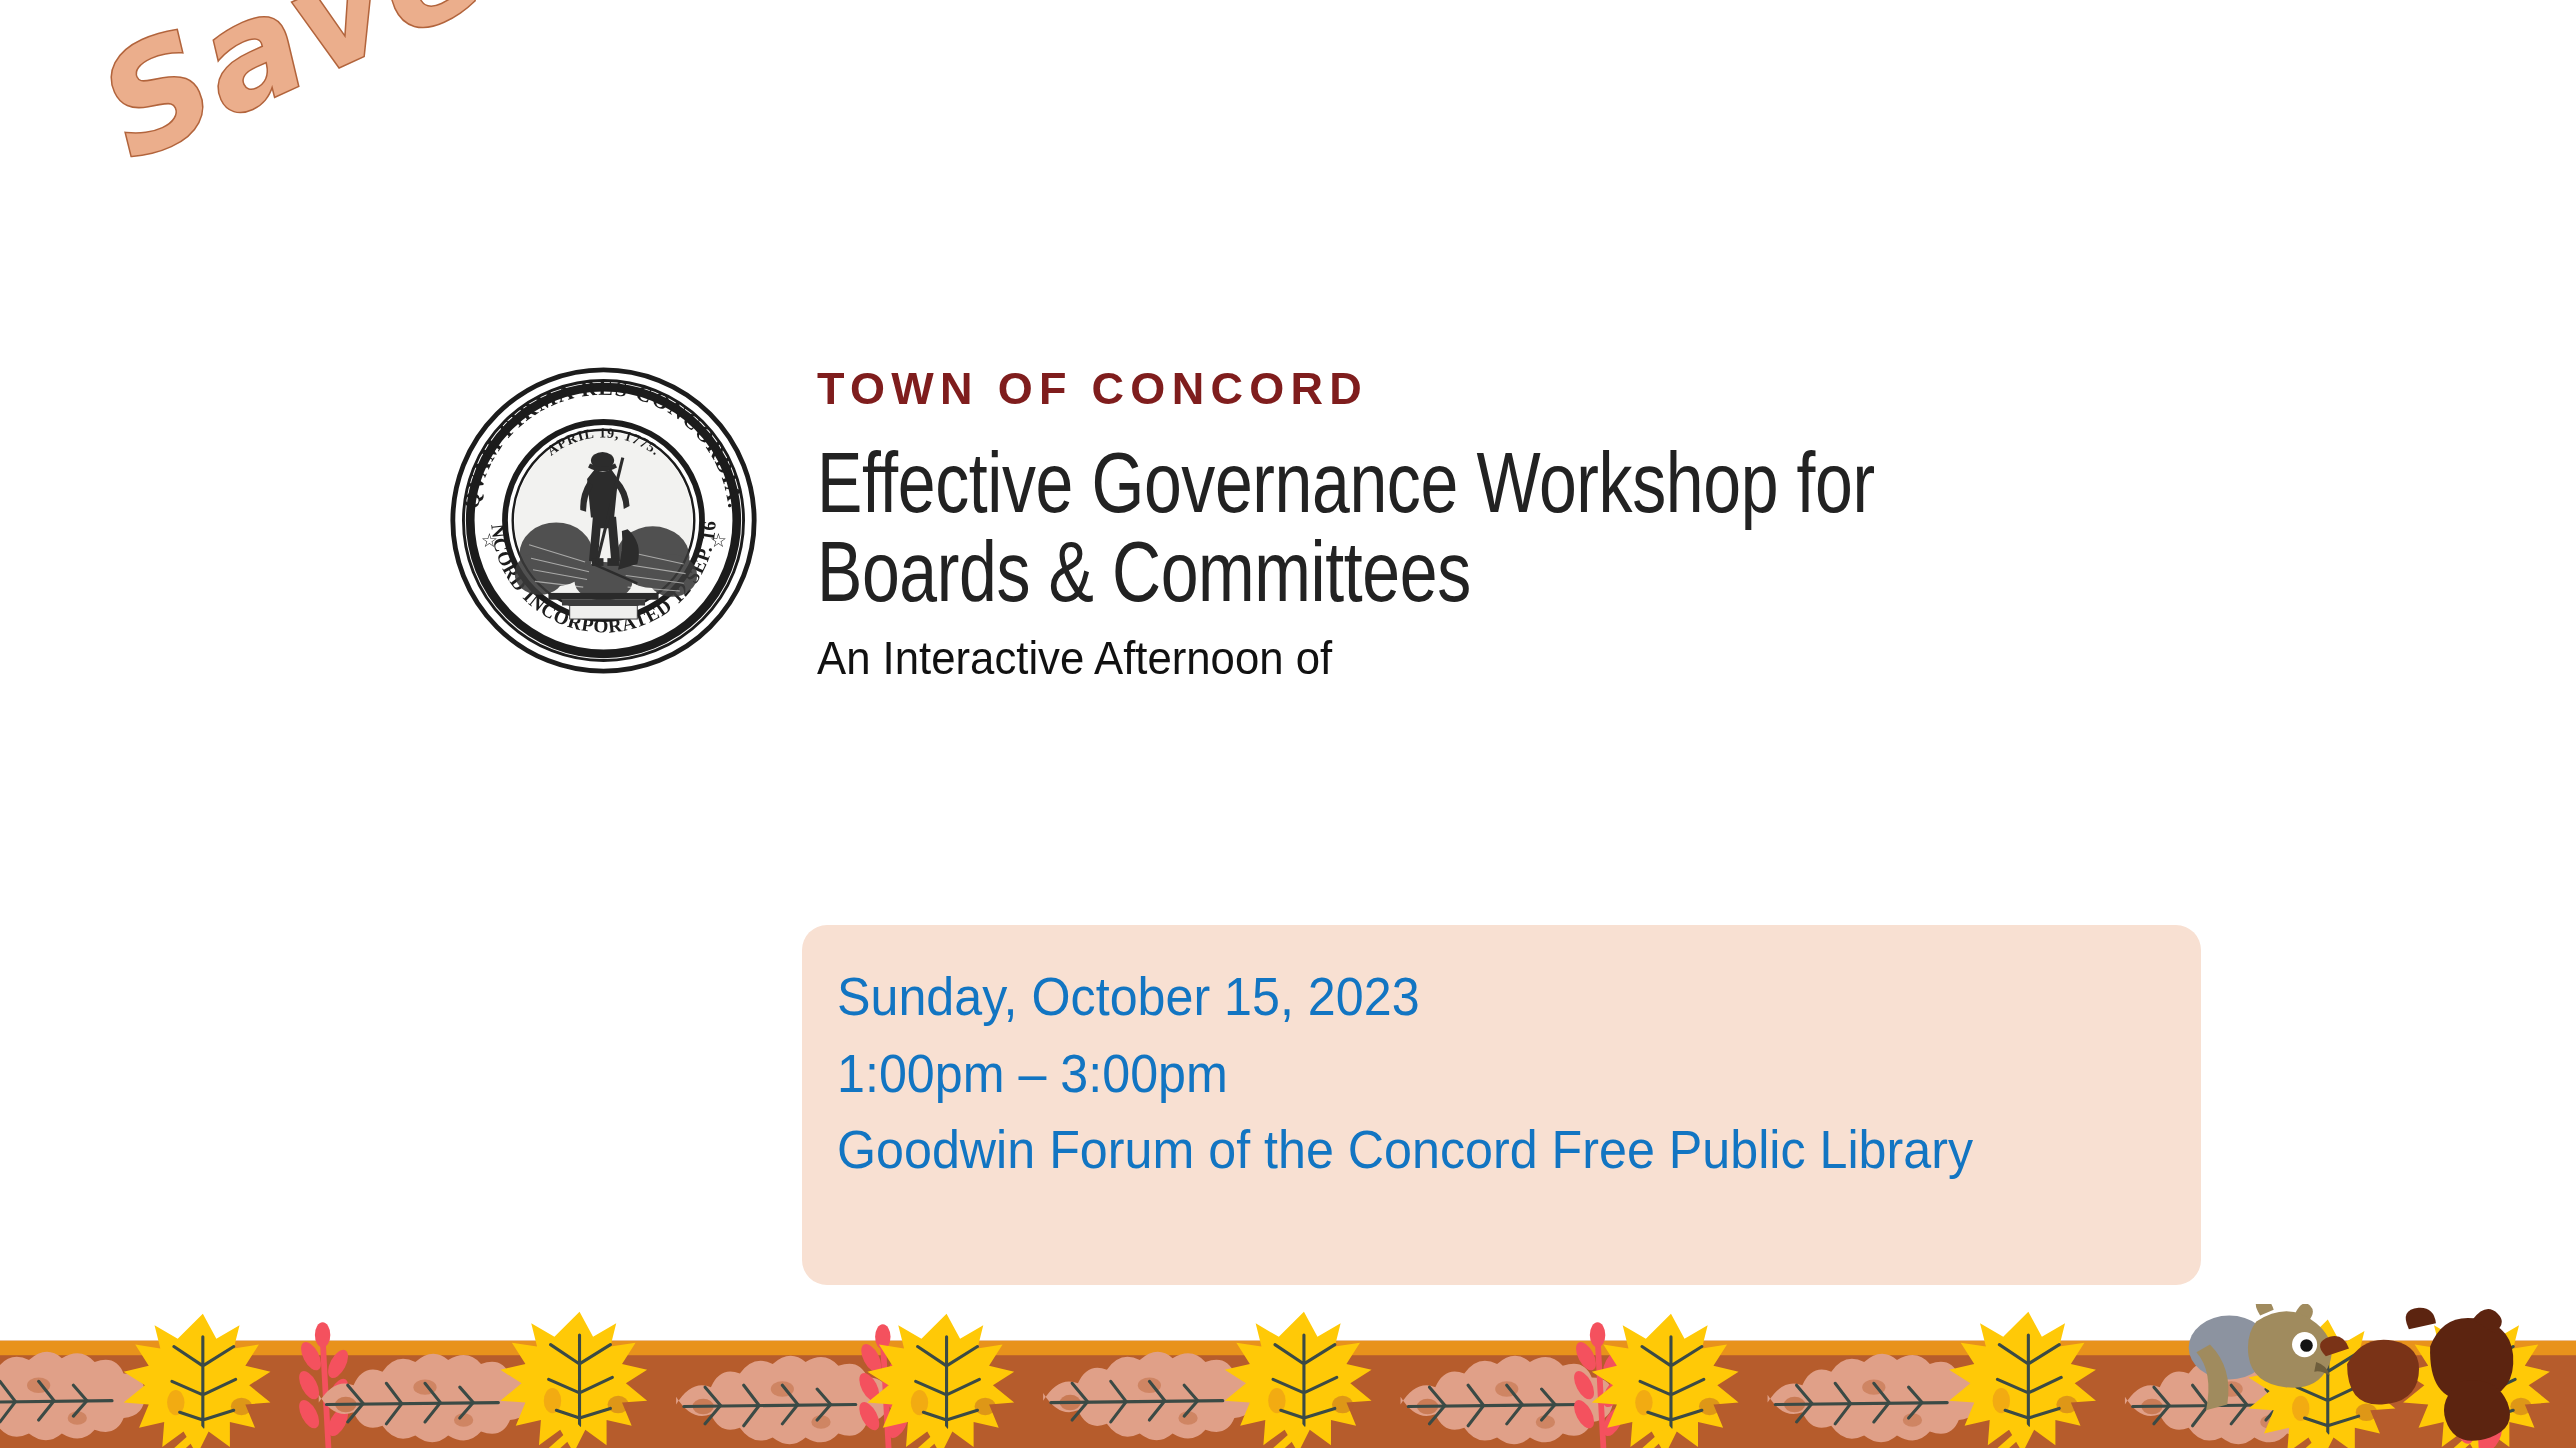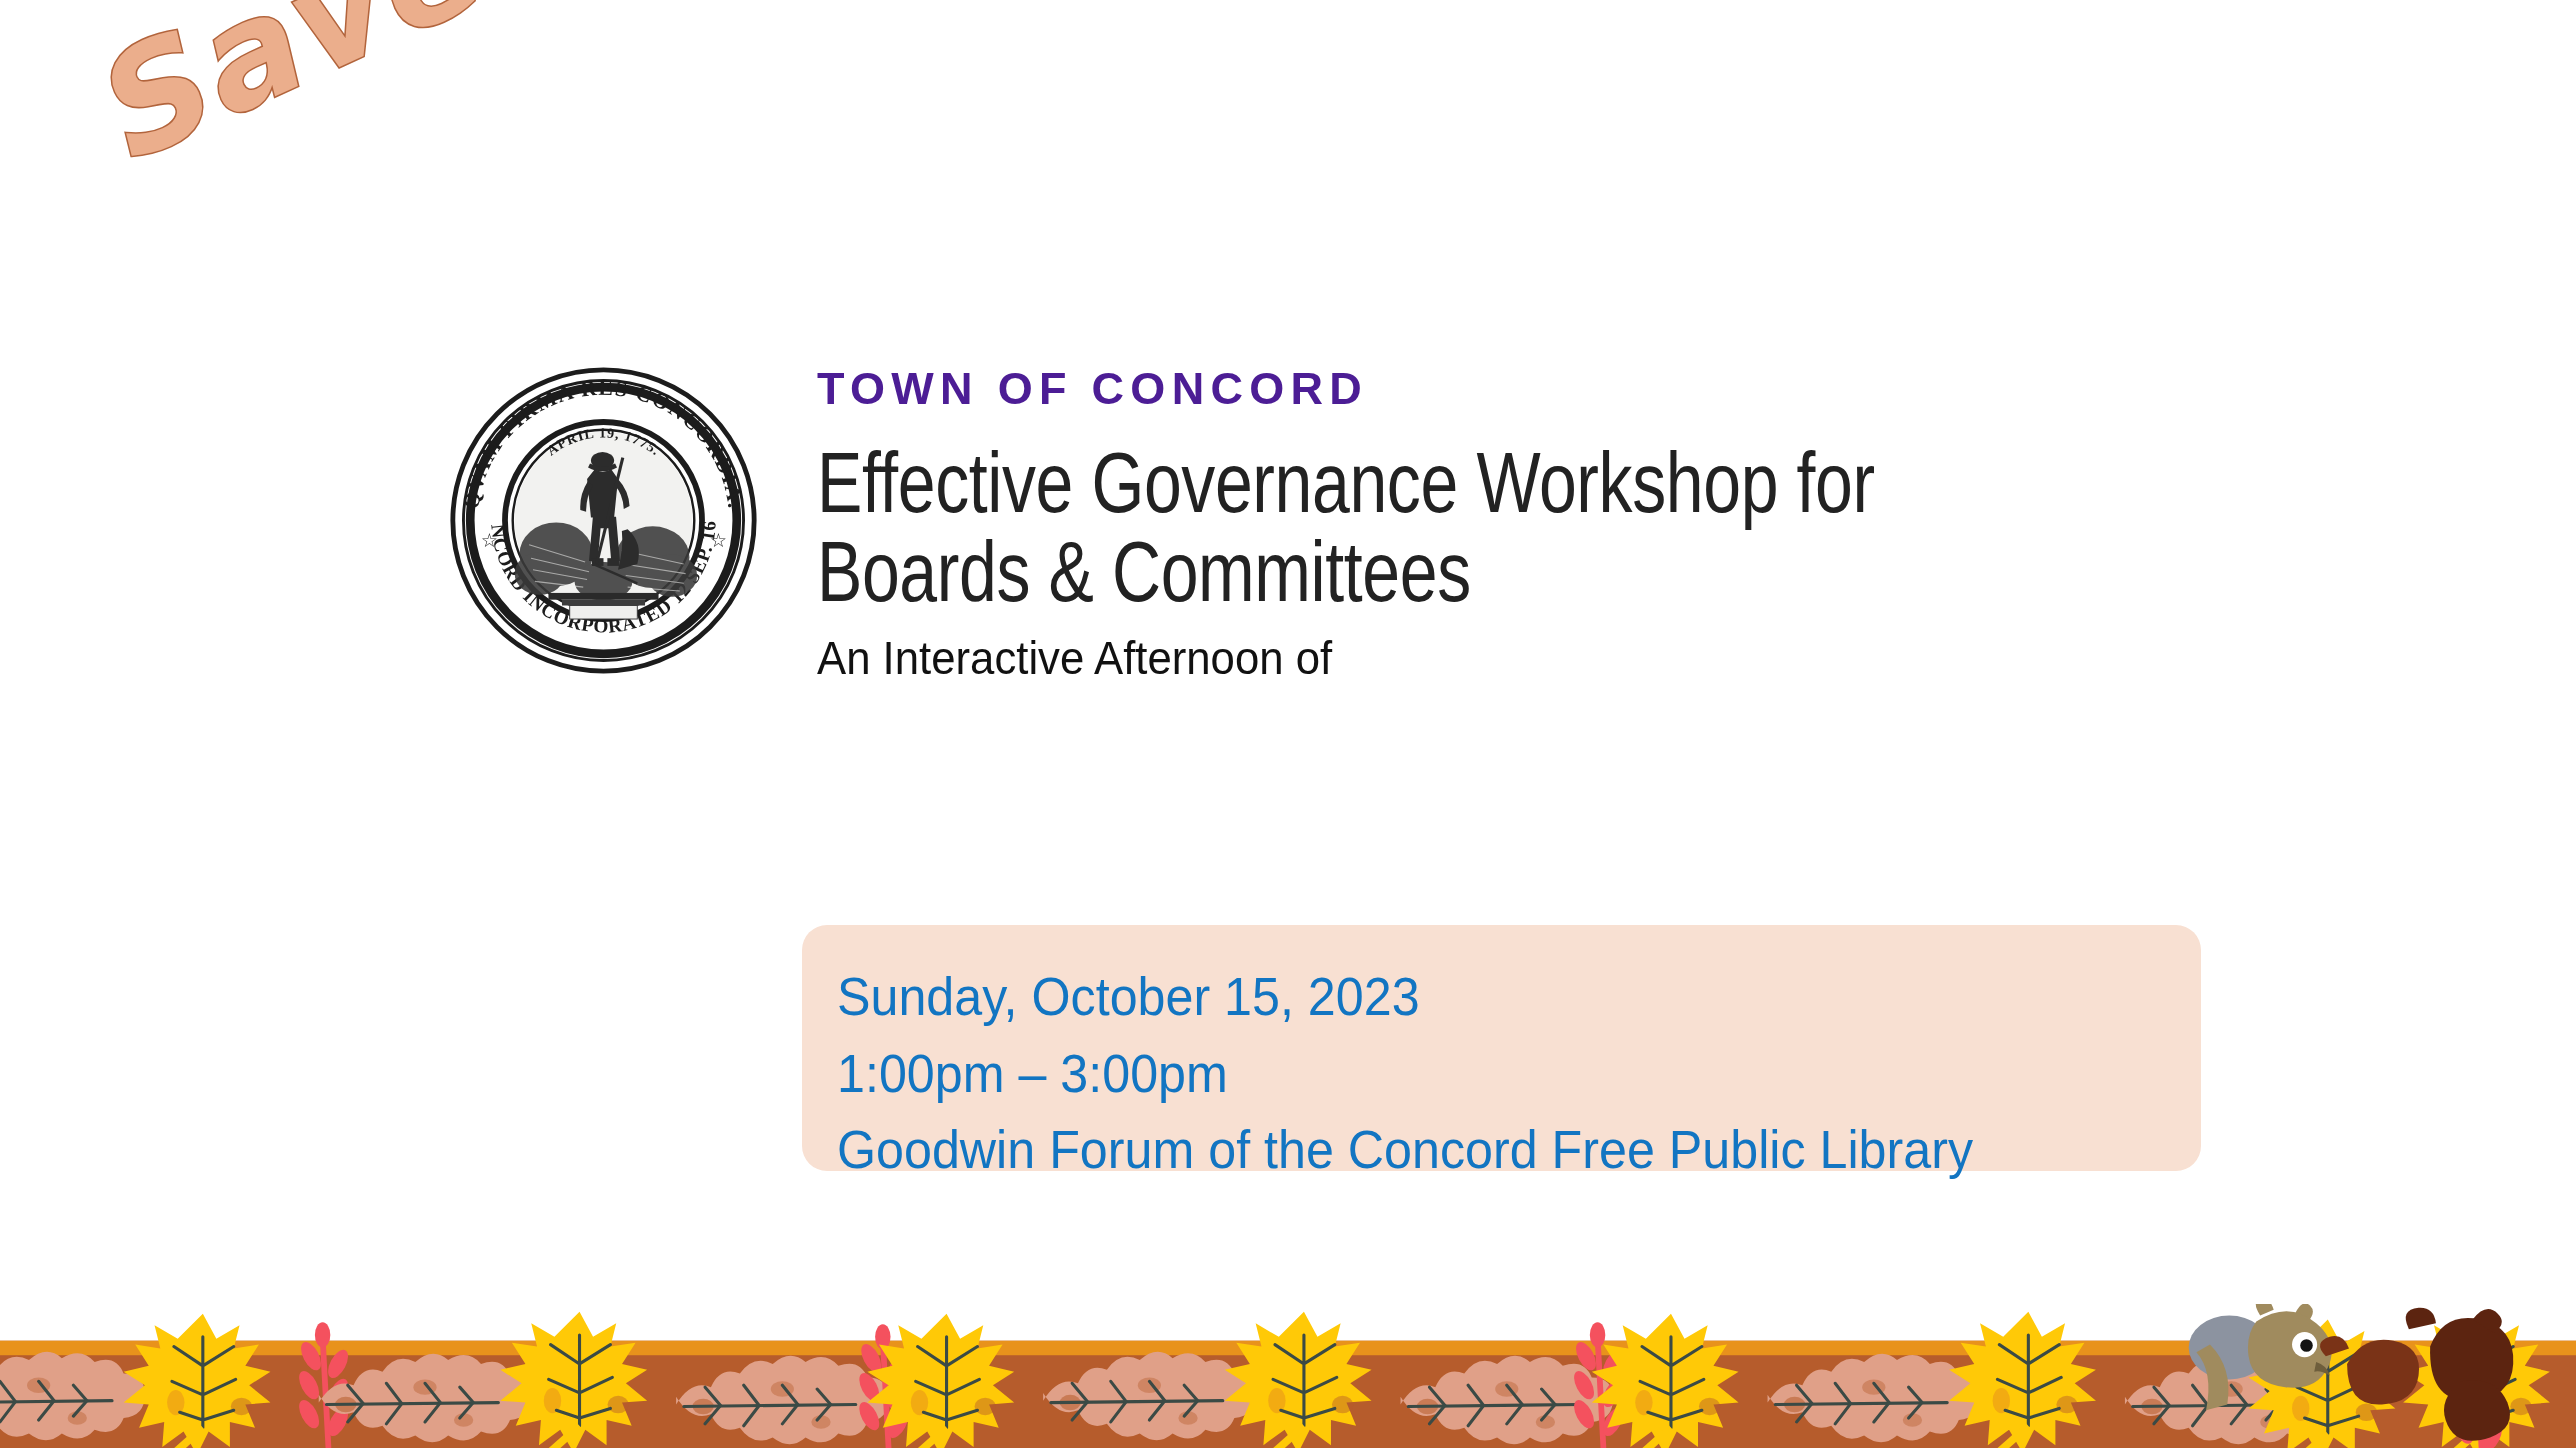--- a/index.html
+++ b/index.html
@@ -24,21 +24,21 @@
     letter-spacing:2px;
   }
 
   
   #town-seal{position:absolute;left:448px;top:365px;width:311px;height:311px;}
   #town-seal svg{display:block;width:100%;height:100%;}
 
   
   #content{position:absolute;left:817px;top:365px;width:1410px;}
   #eyebrow{
-    color:#4c1d95;font-weight:700;font-size:45px;letter-spacing:6.3px;
+    color:#7f1d1d;font-weight:700;font-size:45px;letter-spacing:6.3px;
     font-family:"Liberation Sans",sans-serif;
     line-height:1.05;margin:0 0 27px 0;white-space:nowrap;
   }
   #headline{
     color:#222222;font-size:85px;line-height:1.04;margin:0;
     font-family:"Liberation Sans",sans-serif;font-weight:400;
     transform:scaleX(0.80);transform-origin:left center;
     white-space:nowrap;letter-spacing:-0.5px;
   }
   #headline .hl-line{display:block;}
@@ -54,21 +54,21 @@
     position:relative;padding-left:118px;
     transform:scaleX(0.93);transform-origin:left center;
   }
   #bullets li .bullet-dot{
     position:absolute;left:21px;top:0.47em;width:13.5px;height:13.5px;
     background:#111111;border-radius:50%;
   }
 
   
   #details-card{
-    position:absolute;left:802px;top:925px;width:1399px;height:246px;
+    position:absolute;left:802px;top:925px;width:1399px;height:360px;
     background:#F8E0D2;border-radius:25px;
     box-sizing:border-box;padding:33px 0 0 35px;
   }
   #details-card .detail-line{
     color:#1275C2;font-size:54px;line-height:1.42;
     font-family:"Liberation Sans",sans-serif;
     transform:scaleX(0.93);transform-origin:left center;
     white-space:nowrap;
   }
 

